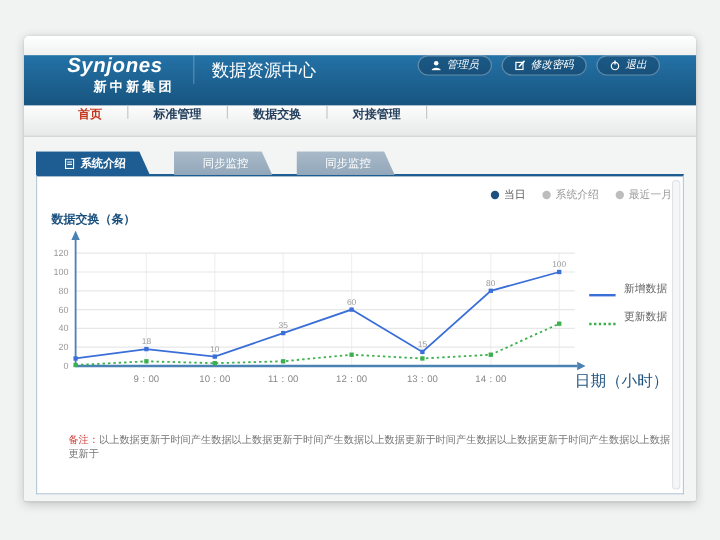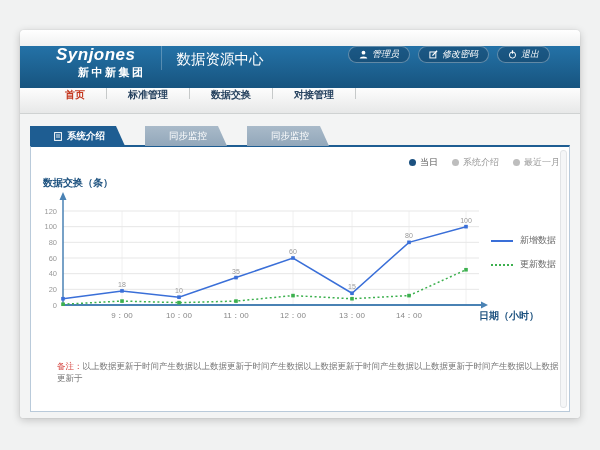--- a/index.html
+++ b/index.html
@@ -39,25 +39,25 @@
   .panel { position:absolute; left:10px; top:31px; width:540px; height:267px; background:#fff;
            border:1px solid #b9cada; border-top:2px solid #1e5d92; z-index:2; }
   
   .range-group { position:absolute; left:378px; top:9px; display:flex; gap:14px; align-items:center; }
   .radio-item { display:flex; align-items:center; gap:4px; font-size:9px; color:#999; cursor:pointer; }
   .radio-dot { width:7px; height:7px; border-radius:50%; background:#bdbdbd; }
   .radio-item.selected .radio-dot { background:#1c5180; }
   .radio-item.selected { color:#555; }
   
   .y-axis-label { position:absolute; left:12px; top:29px; font-size:10px; font-weight:bold; color:#1b507e; }
-  .x-axis-label { position:absolute; left:448px; top:162px; font-size:10px; font-weight:bold; color:#1b507e; }
+  .x-axis-label { position:absolute; left:448px; top:162px; font-size:13px; font-weight:normal; color:#1b507e; }
   svg.chart { position:absolute; left:0; top:0; }
   svg.chart text { font-family:"Liberation Sans","DejaVu Sans",sans-serif; }
   .chart-legend { position:absolute; left:460px; top:87px; }
-  .legend-row { display:flex; align-items:center; gap:7px; margin-bottom:11px; font-size:9px; color:#666; cursor:default; }
+  .legend-row { display:flex; align-items:flex-end; gap:7px; margin-bottom:11px; font-size:9px; color:#666; cursor:default; }
   .swatch { width:22px; height:0; }
   .swatch.solid { border-top:2px solid #3a6fd8; }
   .swatch.dotted { border-top:2px dotted #3cb04e; }
   .panel-scrollbar { position:absolute; right:2px; top:3px; bottom:3px; width:7px;
                      background:#f5f6f7; border:1px solid #e2e4e6; border-radius:3px; }
   .note { position:absolute; left:26px; top:214px; width:502px; font-size:8.5px; color:#777; line-height:1.4; }
   .note-label { color:#d43f3a;margin-top:37px; }
 </style>
 </head>
 <body>

